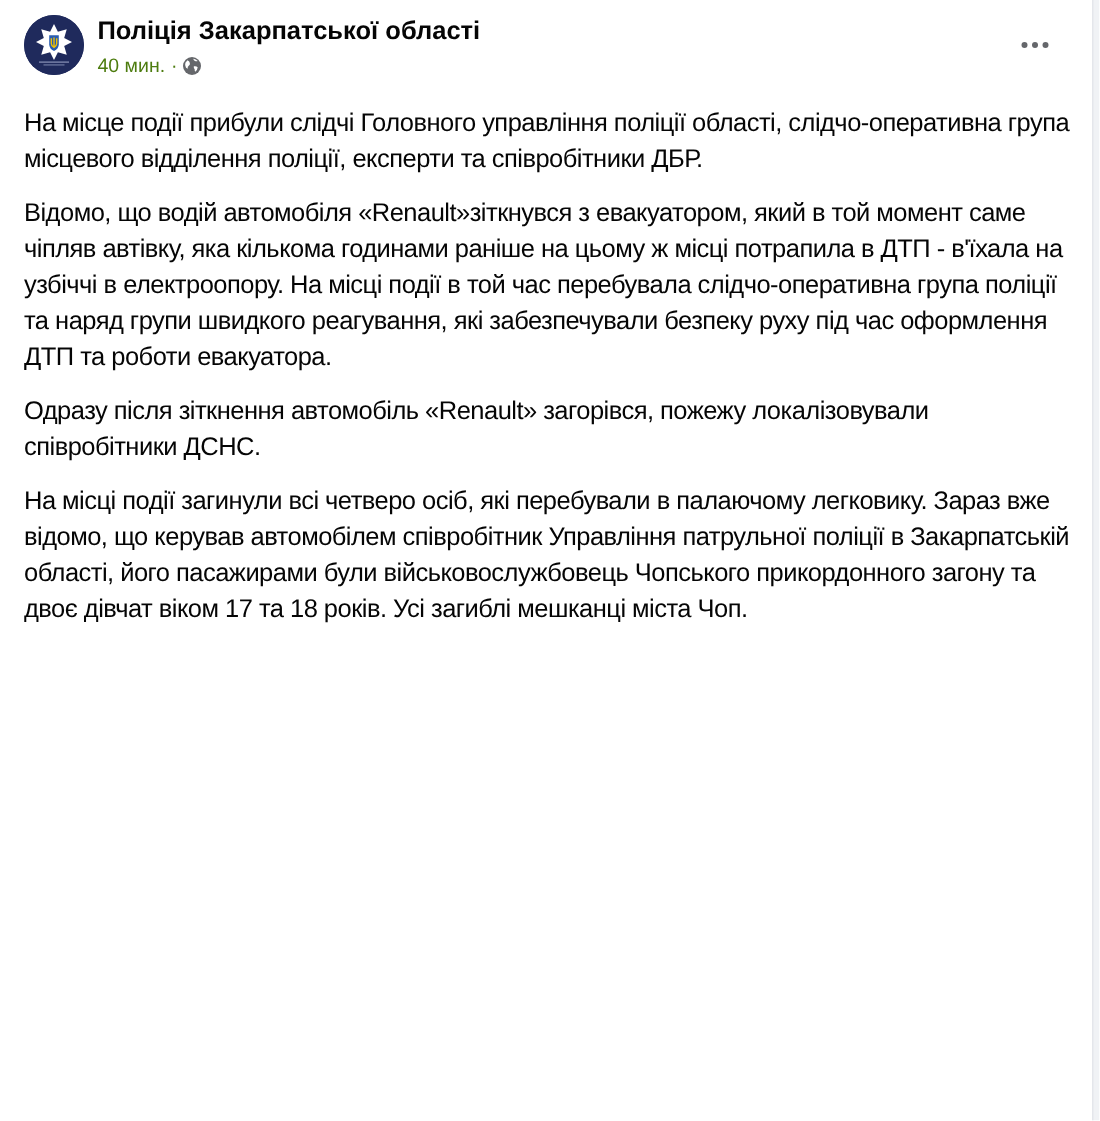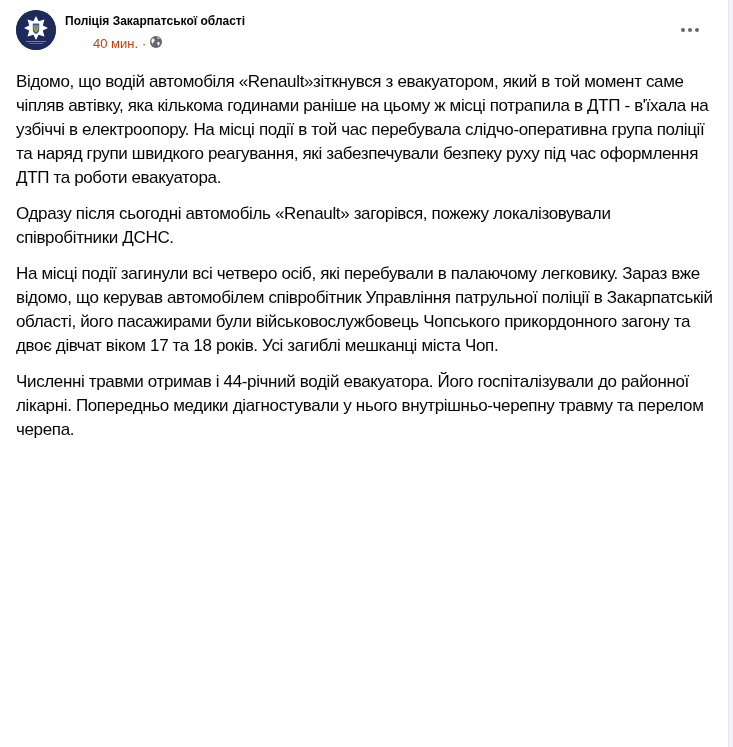--- a/index.html
+++ b/index.html
@@ -49,37 +49,37 @@
       border-radius: 50%;
       background: #1f2a5c;
       overflow: hidden;
       cursor: pointer;
     }
     .avatar svg { display: block; }
     .author {
       position: absolute;
       left: 49px;
       top: 0px;
-      font-size: 12px;
+      font-size: 17px;
       font-weight: bold;
       color: #050505;
       line-height: 22px;
       white-space: nowrap;
       cursor: pointer;
     }
     .meta {
       position: absolute;
       left: 49px;
       top: 26px;
       font-size: 13px;
-      color: #c2410c;
+      color: #4d7c0f;
       line-height: 16px;
       display: flex;
+      align-items: center;
       white-space: nowrap;
-      margin-left: 28px;
     }
     .meta .dot { margin: 0 4px; }
     .globe {
       width: 12px;
       height: 12px;
       display: inline-block;
     }
     .more-button {
       position: absolute;
       right: 4px;
@@ -148,20 +148,20 @@
       </span>
     </div>
     <div class="more-button">
       <span></span>
       <span></span>
       <span></span>
     </div>
   </div>
 
   <div class="content">
+    <p>На місце події прибули слідчі Головного управління поліції області, слідчо-оперативна група місцевого відділення поліції, експерти та співробітники ДБР.</p>
     <p>Відомо, що водій автомобіля «Renault»зіткнувся з евакуатором, який в той момент саме чіпляв автівку, яка кількома годинами раніше на цьому ж місці потрапила в ДТП - в'їхала на узбіччі в електроопору. На місці події в той час перебувала слідчо-оперативна група поліції та наряд групи швидкого реагування, які забезпечували безпеку руху під час оформлення ДТП та роботи евакуатора.</p>
-    <p>Одразу після сьогодні автомобіль «Renault» загорівся, пожежу локалізовували співробітники ДСНС.</p>
+    <p>Одразу після зіткнення автомобіль «Renault» загорівся, пожежу локалізовували співробітники ДСНС.</p>
     <p>На місці події загинули всі четверо осіб, які перебували в палаючому легковику. Зараз вже відомо, що керував автомобілем співробітник Управління патрульної поліції в Закарпатській області, його пасажирами були військовослужбовець Чопського прикордонного загону та двоє дівчат віком 17 та 18 років. Усі загиблі мешканці міста Чоп.</p>
-    <p>Численні травми отримав і 44-річний водій евакуатора. Його госпіталізували до районної лікарні. Попередньо медики діагностували у нього внутрішньо-черепну травму та перелом черепа.</p>
   </div>
 </div>
 
 <div class="right-border"></div>
 
 </body></html>

